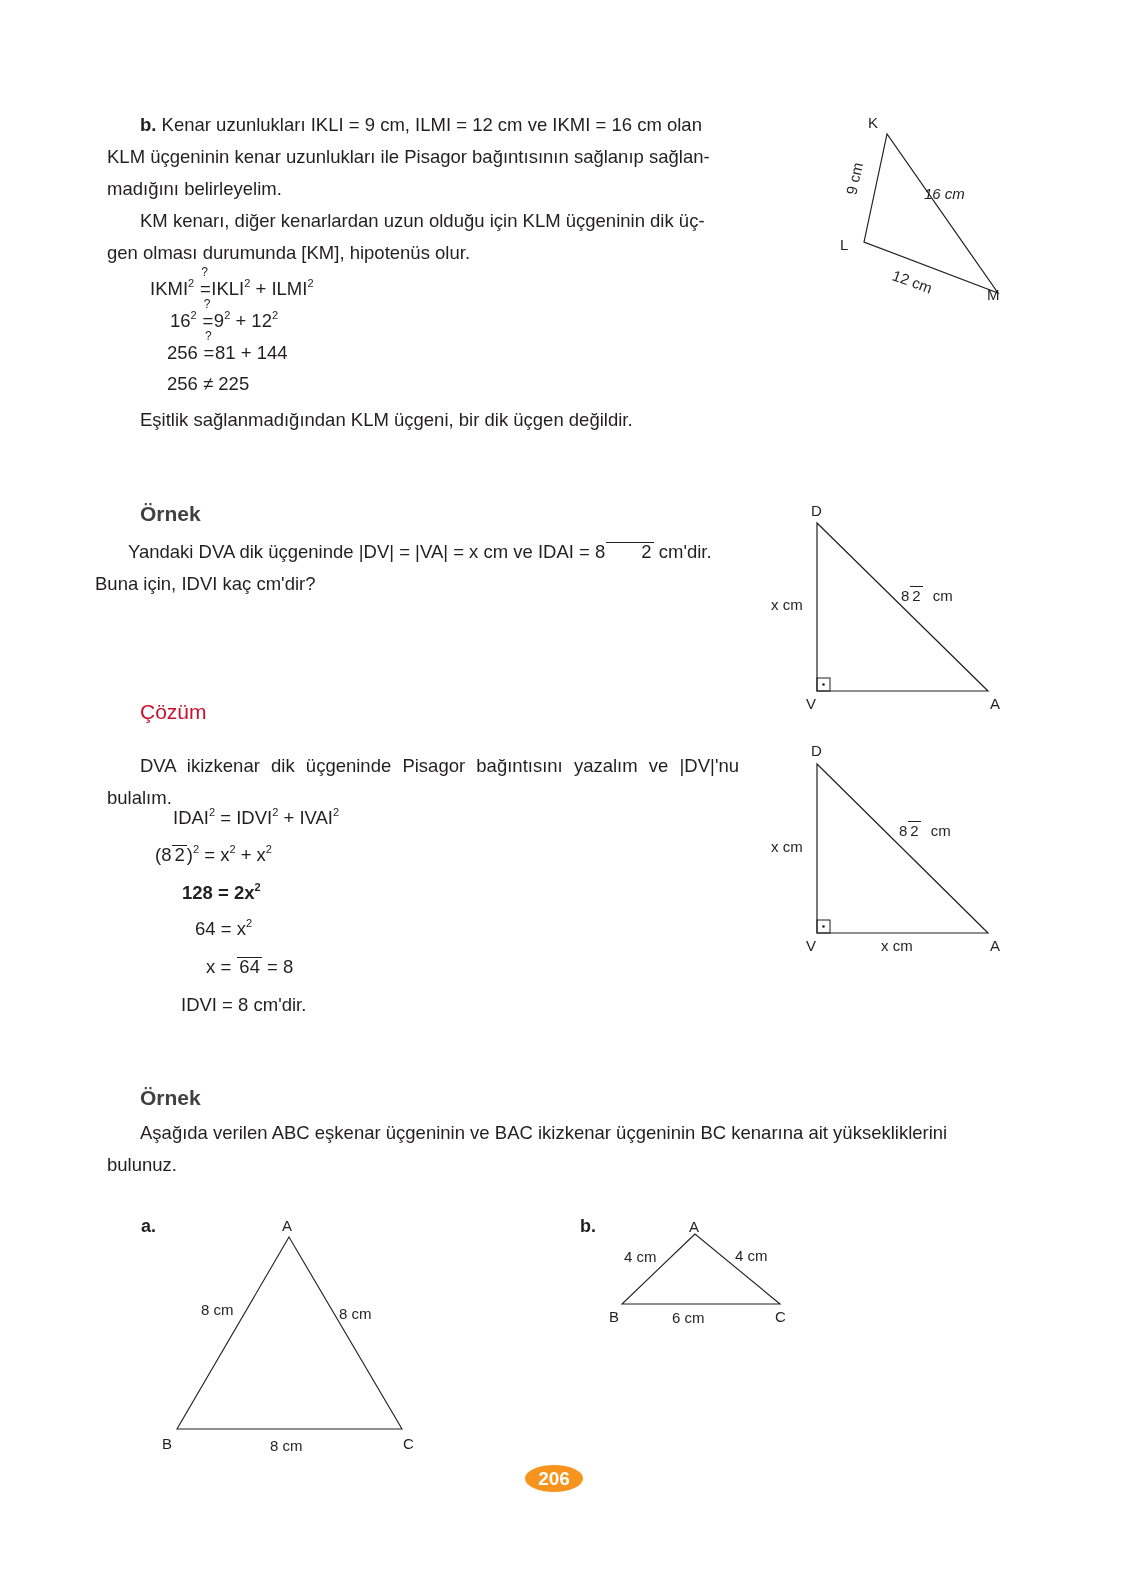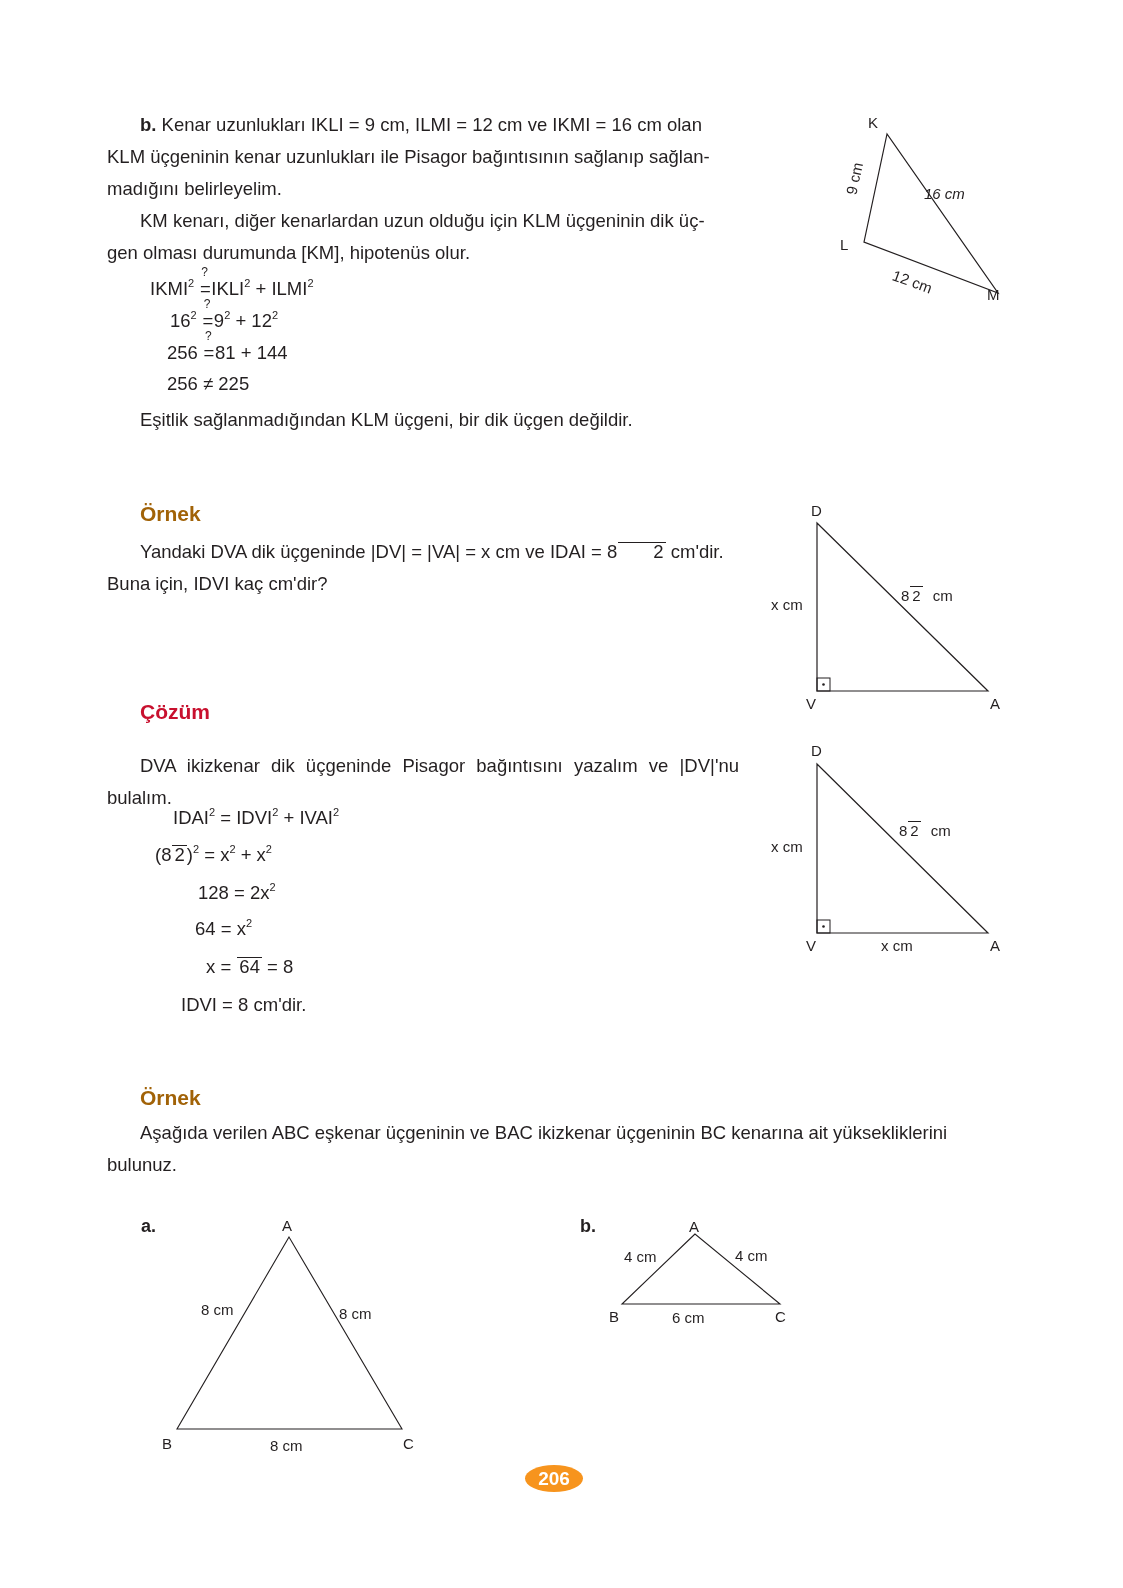--- a/index.html
+++ b/index.html
@@ -2,21 +2,21 @@
 <html><head>
   <meta charset="utf-8">
   <style>
     html, body { margin: 0; padding: 0; background: #ffffff; }
     body { width: 1123px; height: 1588px; position: relative; overflow: hidden;
            font-family: "Liberation Sans", sans-serif; color: #231f20; }
     .abs { position: absolute; }
     .p { font-size: 18.5px; line-height: 32px; margin: 0; }
     .line { position: absolute; font-size: 18.5px; white-space: nowrap; }
     .bold { font-weight: bold; }
-    .red-bold { color: #a16207; font-weight: bold; font-size: 21px; }
+    .red-bold { color: #404040; font-weight: bold; font-size: 21px; }
     .red { color: #c8102e; font-size: 21px; }
     sup { font-size: 11px; vertical-align: 8px; line-height: 0; }
     .qeq { display: inline-block; position: relative; width: 12px; text-align: center; }
     .qeq .q { position: absolute; top: -13px; left: 2px; font-size: 12px; }
     .sqrt { display: inline-block; border-top: 1px solid #231f20; padding: 0 2px; line-height: 18px; margin-left: 1px; }
     .lbl { position: absolute; font-size: 15px; white-space: nowrap; }
     svg { position: absolute; left: 0; top: 0; }
     .pagenum { position: absolute; left: 525px; top: 1465px; width: 58px; height: 27px;
                background: #f7941d; border-radius: 50%; color: #fff; font-weight: bold;
                font-size: 19px; text-align: center; line-height: 27px; }
@@ -59,21 +59,21 @@
   </svg>
   <span class="lbl" style="left:868px; top:114px;">K</span>
   <span class="lbl" style="left:840px; top:236px;">L</span>
   <span class="lbl" style="left:987px; top:286px;">M</span>
   <span class="lbl" style="left:838px; top:170px; transform:rotate(-78deg);">9 cm</span>
   <span class="lbl" style="left:924px; top:185px;font-style:italic;">16 cm</span>
   <span class="lbl" style="left:892px; top:273px; transform:rotate(20deg);">12 cm</span>
 </div>
 
 <div class="abs red-bold" style="left:140px; top:502px;">Örnek</div>
-<div class="abs" style="left:107px; top:536px; width:640px;">
+<div class="abs" style="left:95px; top:536px; width:640px;">
   <p class="p" style="text-indent:33px;">
     <span>Yandaki DVA dik üçgeninde |DV| = |VA| = x cm ve IDAI = 8</span><span class="sqrt">2</span>
     <span>cm'dir.</span>
   </p>
   <p class="p">Buna için, IDVI kaç cm'dir?</p>
 </div>
 
 <div class="abs" style="left:0; top:495px; width:1123px; height:230px;">
   <svg width="1123" height="230">
     <polygon points="817,28 817,196 988,196" fill="none" stroke="#231f20" stroke-width="1.2"></polygon>
@@ -83,37 +83,37 @@
   <span class="lbl" style="left:811px; top:7px;">D</span>
   <span class="lbl" style="left:806px; top:200px;">V</span>
   <span class="lbl" style="left:990px; top:200px;">A</span>
   <span class="lbl" style="left:771px; top:101px;">x cm</span>
   <span class="lbl" style="left:901px; top:91px;">
     <span>8</span><span class="sqrt">2</span>
     <span style="margin-left:6px;">cm</span>
   </span>
 </div>
 
-<div class="abs red" style="left:140px; top:700px;font-weight:bold;">Çözüm</div>
+<div class="abs red" style="left:140px; top:700px;">Çözüm</div>
 <div class="abs" style="left:107px; top:750px; width:632px;">
   <p class="p" style="text-indent:33px; text-align:justify; text-align-last:justify;">DVA ikizkenar dik üçgeninde Pisagor bağıntısını yazalım ve |DV|'nu</p>
   <p class="p">bulalım.</p>
 </div>
 
 <div class="line" style="left:173px; top:807px;">
   <span>IDAI</span><sup>2</sup>
   <span>= IDVI</span><sup>2</sup>
   <span>+ IVAI</span><sup>2</sup>
 </div>
 <div class="line" style="left:155px; top:844px;">
   <span>(8</span><span class="sqrt">2</span><span>)</span><sup>2</sup>
   <span>= x</span><sup>2</sup>
   <span>+ x</span><sup>2</sup>
 </div>
-<div class="line" style="left:198px; top:882px;">
+<div class="line" style="left:182px; top:882px;font-weight:bold;">
   <span>128 = 2x</span><sup>2</sup>
 </div>
 <div class="line" style="left:195px; top:918px;">
   <span>64 = x</span><sup>2</sup>
 </div>
 <div class="line" style="left:206px; top:956px;">
   <span>x =</span> <span class="sqrt">64</span>
   <span>= 8</span>
 </div>
 <div class="line" style="left:181px; top:994px;">IDVI = 8 cm'dir.</div>

